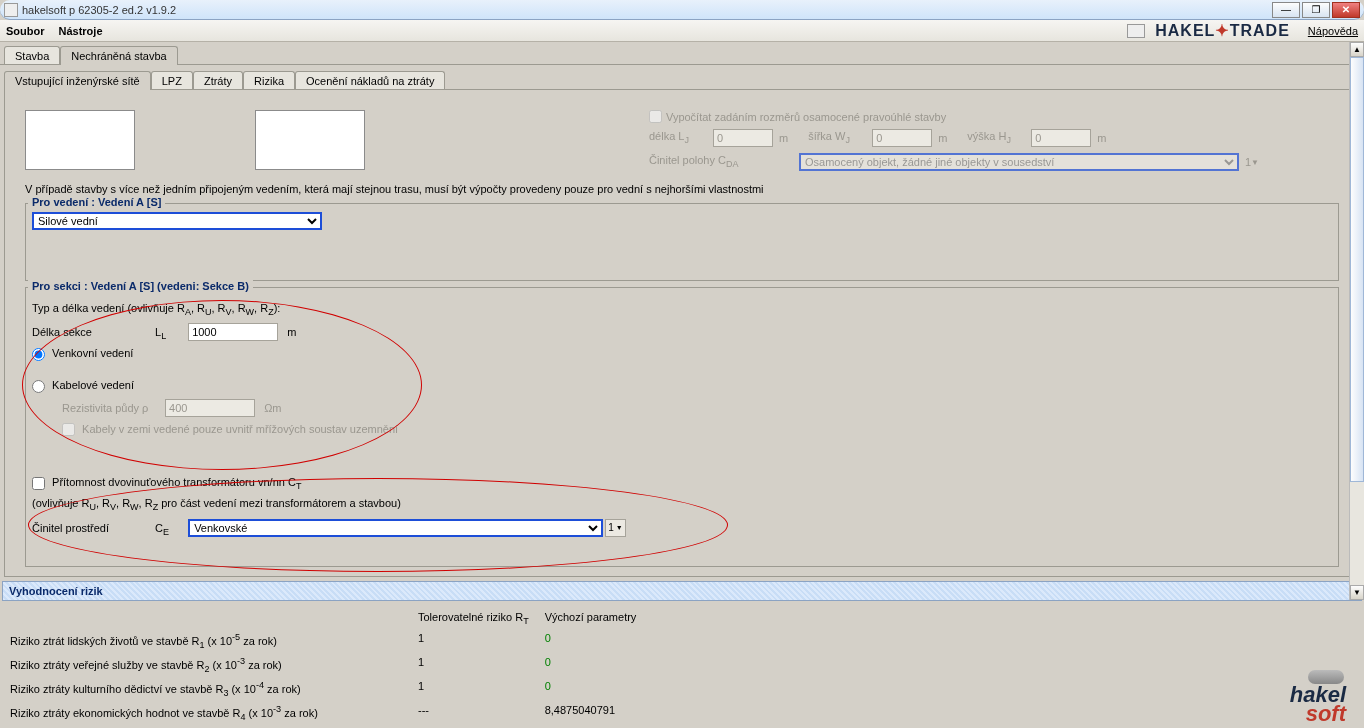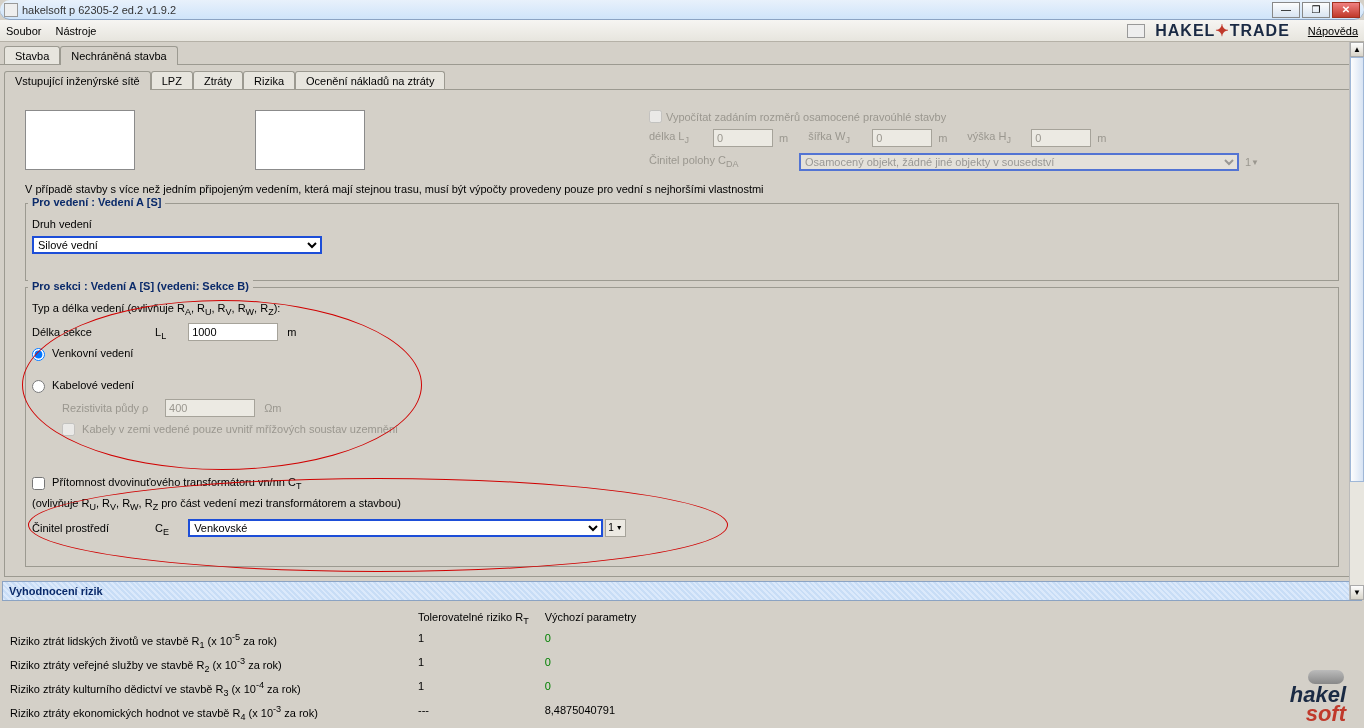--- a/index.html
+++ b/index.html
@@ -9,21 +9,21 @@
 
 .titlebar{height:20px;background:linear-gradient(#e8f1fb,#cfe4fa);display:flex;align-items:center;padding:0 4px;border-bottom:1px solid #8ba3c3;border-radius:10px;}
 .titleicon{width:14px;height:14px;background:#eee;border:1px solid #999;margin-right:4px;}
 .titletext{flex:1;color:#333;font-size:11px;}
 .winbtns{display:flex;}
 .winbtn{width:28px;height:16px;margin-left:2px;border:1px solid #888;background:linear-gradient(#fdfdfd,#d8e4f2);display:flex;align-items:center;justify-content:center;font-size:10px;cursor:default;}
 .winbtn.close{background:linear-gradient(#f08080,#c0392b);color:#fff;font-weight:bold;border-color:#a03020;}
 
 
 .menubar{height:22px;background:linear-gradient(#f6f5f2,#e7e5de);display:flex;align-items:center;padding:0 6px;border-bottom:1px solid #b5b1a7;}
-.menuitem{margin-right:14px;cursor:default;}
+.menuitem{margin-right:14px;cursor:default;font-weight:bold;}
 .menubar .right{margin-left:auto;display:flex;align-items:center;}
 .brandicon{width:18px;height:14px;background:#eee;border:1px solid #999;margin-right:10px;}
 .brand{font-weight:bold;font-size:16px;letter-spacing:1px;color:#1a2a44;margin-right:18px;}
 .brand .red{color:#c0392b;}
 .help{text-decoration:underline;cursor:pointer;}
 
 
 .maintabs{height:22px;background:#d4d0c8;display:flex;align-items:flex-end;padding-left:4px;}
 .tab{padding:3px 10px;border:1px solid #9c9a91;border-bottom:none;margin-right:0;background:#e7e5de;border-top-left-radius:3px;border-top-right-radius:3px;position:relative;top:1px;cursor:default;}
 .tab.active{background:#d4d0c8;z-index:2;}
@@ -149,21 +149,20 @@
             <span style="margin-left:6px">1</span>
               <span style="font-size:8px">▼</span>
           </div>
         </div>
       </div>
 
       <div class="note">V případě stavby s více než jedním připojeným vedením, která mají stejnou trasu, musí být výpočty provedeny pouze pro vední s nejhoršími vlastnostmi</div>
 
       <div class="fieldset" style="height:78px;">
         <div class="legend">Pro vedení : Vedení A [S]</div>
-        <div class="rowline">Druh vedení</div>
         <select class="sel" style="width:290px;background:#fff;">
           <option>Silové vední</option>
         </select>
       </div>
 
       <div class="fieldset" style="height:280px;position:relative;">
         <div class="legend">Pro sekci : Vedení A [S] (vedeni: Sekce B)</div>
         <div class="rowline">
           <span>Typ a délka vedení (ovlivňuje R</span><sub>A</sub>, R<sub>U</sub>, R<sub>V</sub>, R<sub>W</sub>, R<sub>Z</sub><span>):</span>
         </div>

